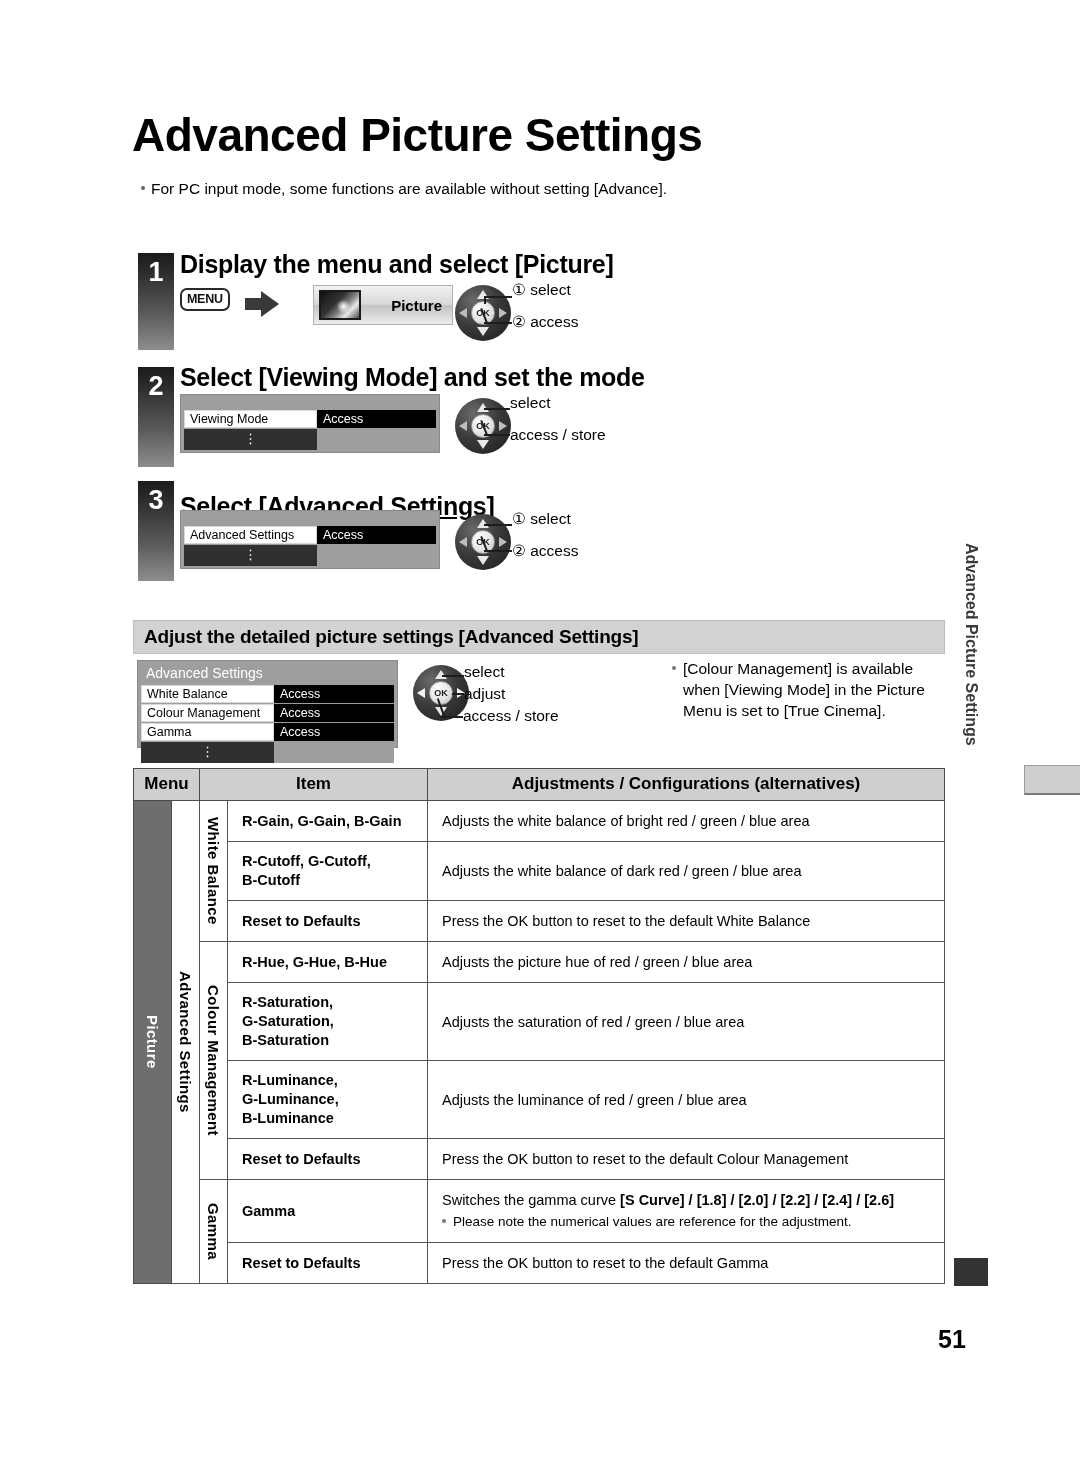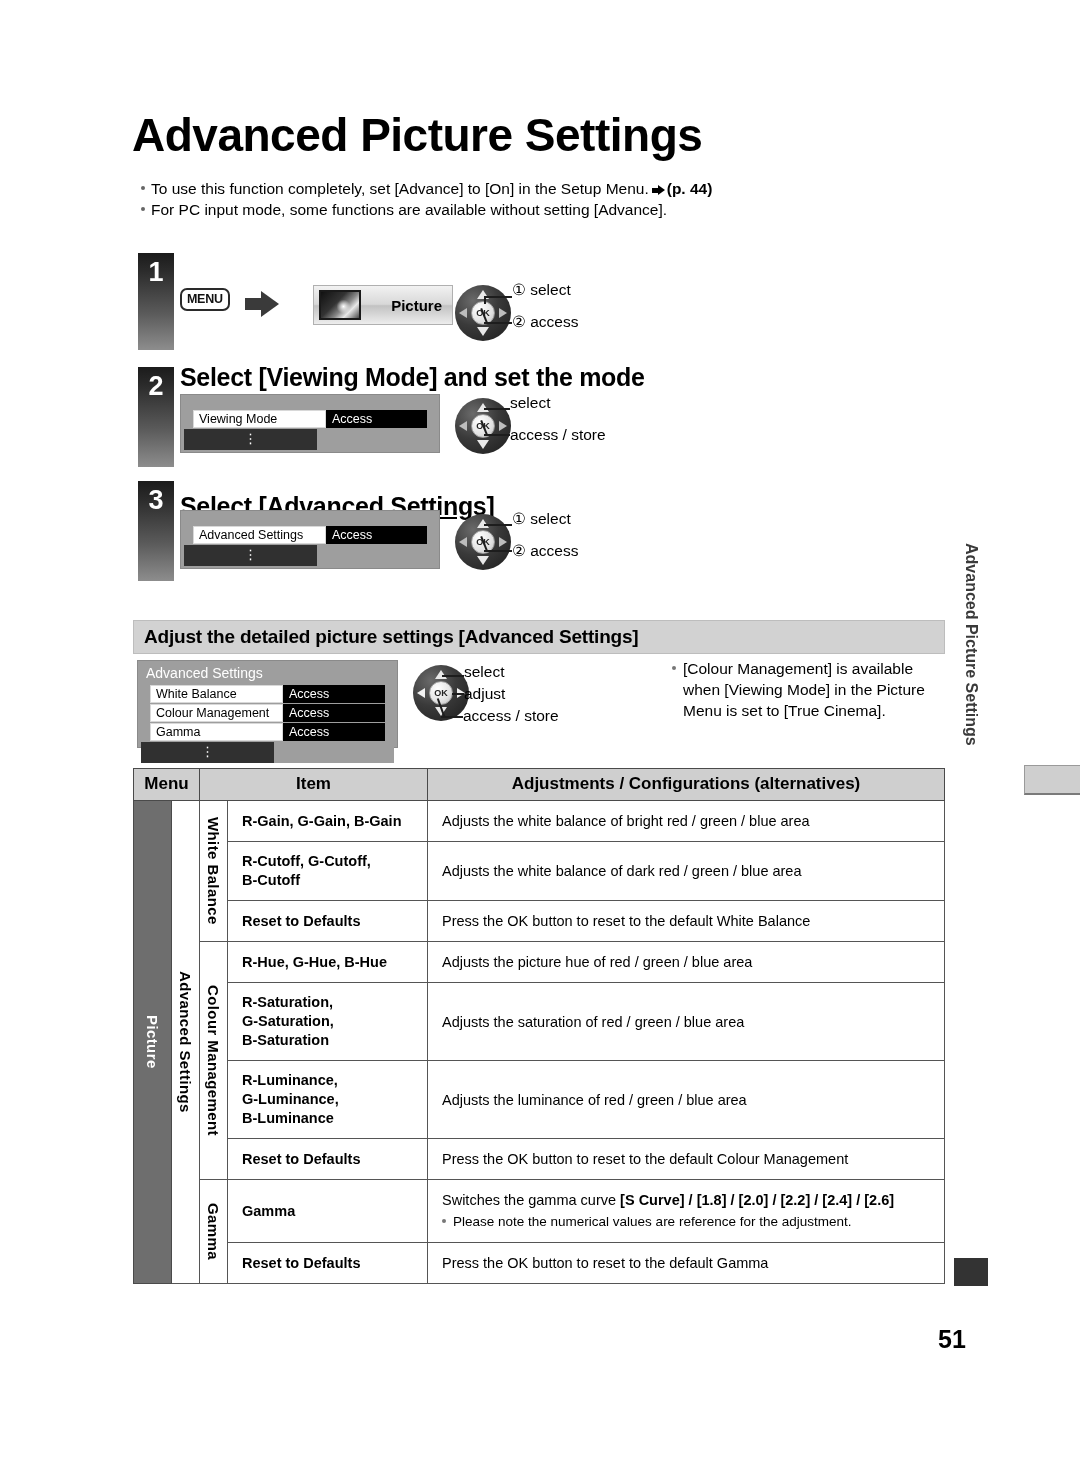--- a/index.html
+++ b/index.html
@@ -85,21 +85,21 @@
     content:""; position:absolute; left:40%; top:30%; width:40%; height:50%;
     background: radial-gradient(circle,#fff 0%,rgba(255,255,255,0) 70%);
   }
   .pic-chip .lbl { margin-left: auto; margin-right: 10px; font-size: 15px; font-weight: bold; }
 
   
   .osd { position: absolute; background: #9e9e9e; border: 1px solid #8a8a8a; }
   .osd .osd-title {
     color: #fff; font-size: 14px; padding: 4px 8px 3px; font-weight: normal;
   }
-  .osd .row { display: flex; margin: 1px 12px; }
+  .osd .row { display: flex; margin: 1px 3px; }
   .osd .row .k {
     background: #fff; color: #000; font-size: 12.5px; padding: 1px 5px;
     width: 133px; border: 1px solid #d8d8d8;
   }
   .osd .row .v {
     background: #000; color: #fff; font-size: 12.5px; padding: 1px 5px;
     flex: 1; border: 1px solid #000;
   }
   .osd .dots {
     margin: 1px 3px 3px; display: flex;
@@ -215,27 +215,25 @@
   }
 </style>
 </head>
 <body>
 
 <div class="page">
 
   <div class="title">Advanced Picture Settings</div>
 
   <div class="intro">
-    <div class="bul">
-      <span>To use this function completely, set [Advance] to [On] in the Setup Menu.</span><span class="arrow-inline"></span><span class="bold">(p. 44)</span>
-    </div>
     <div class="bul">For PC input mode, some functions are available without setting [Advance].</div>
   </div>
 
   <div class="step-bar" style="left:138px; top:253px; height:97px;">1</div>
+  <div class="step-head" style="left:180px; top:250px;">Display the menu and select [Picture]</div>
   <div class="menu-key" style="left:180px; top:288px;">MENU</div>
   <div class="blackarrow" style="left:245px; top:291px;"></div>
   <div class="pic-chip" style="left:313px; top:285px;">
     <span class="tvicon"></span>
     <span class="lbl">Picture</span>
   </div>
   <div class="dpad" style="left:455px; top:285px;">
     <span class="ring"></span>
     <i class="up"></i>
     <i class="dn"></i>

